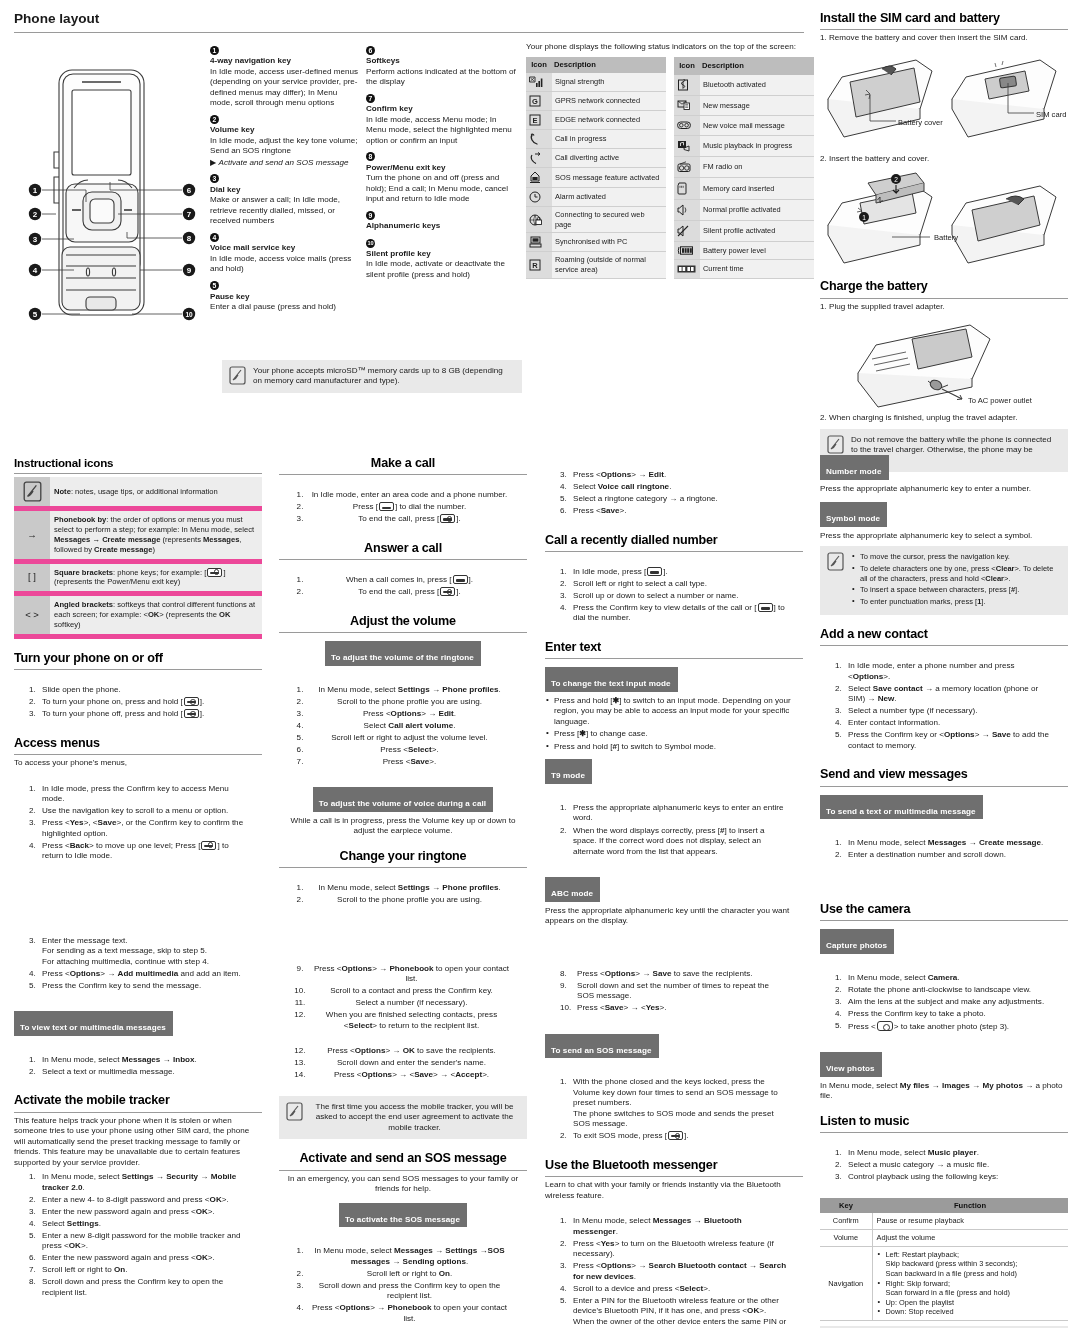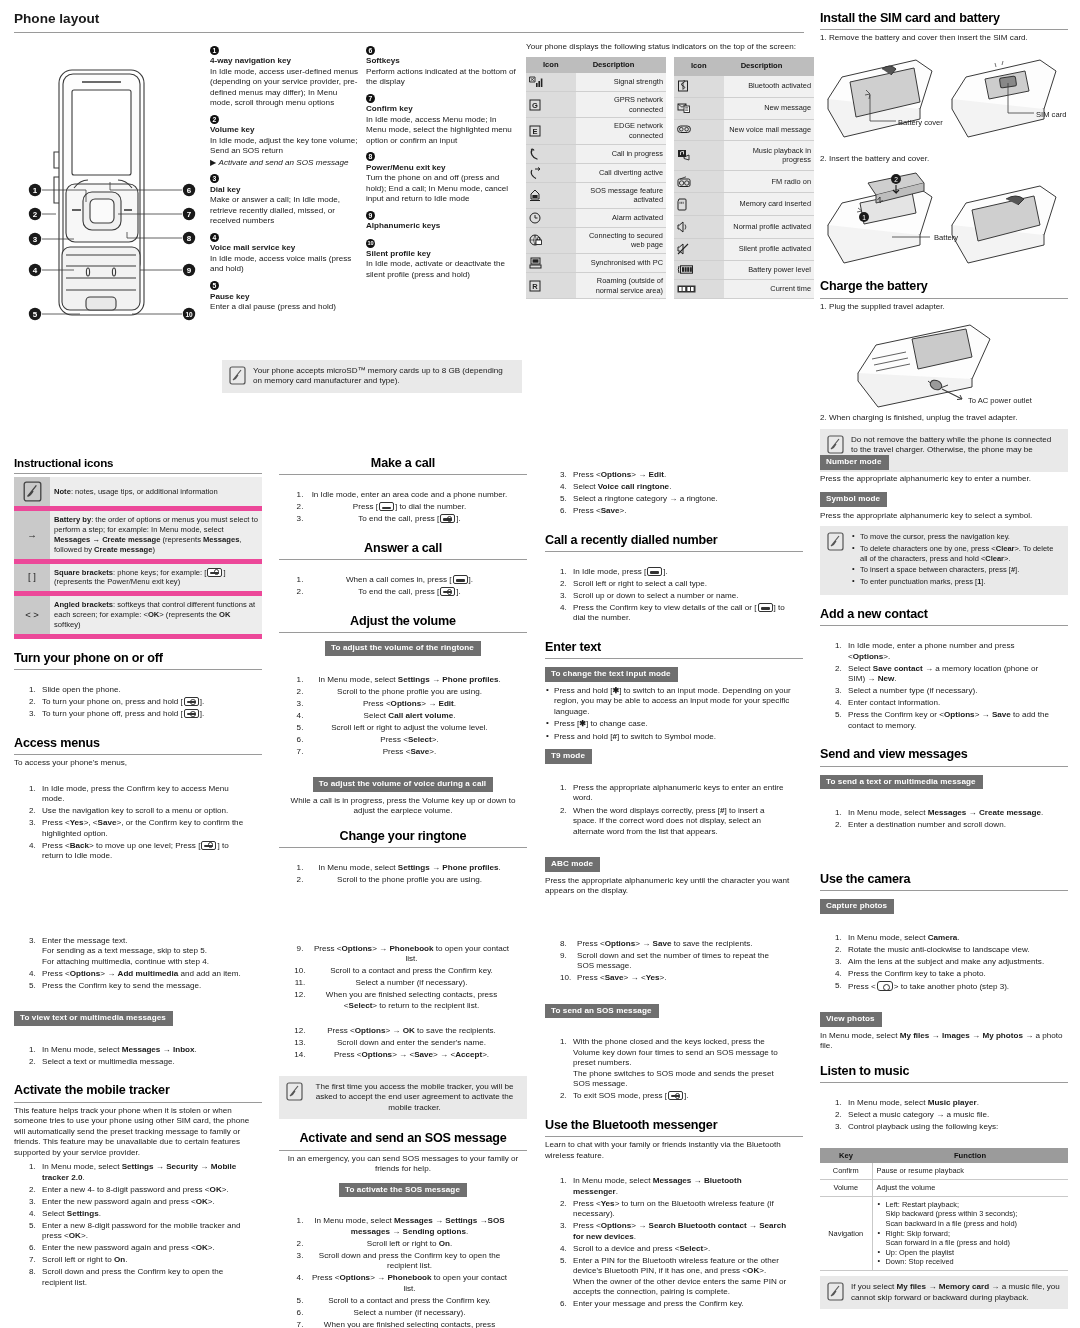--- a/index.html
+++ b/index.html
@@ -55,21 +55,21 @@
   ul.bul > li { position:relative; padding-left:9px; margin-bottom:2px; }
   ul.bul > li:before { content:"\2022"; position:absolute; left:1px; top:-1px; }
 
   
   .subbar {
     display:inline-block;
     background:#6f6f6f;
     color:#ffffff;
     font-weight:bold;
     font-size:8.1px;
-    padding:2px 7px 2px 6px;
+    padding:12px 7px 2px 6px;
     margin:5px 0 4px 0;
     letter-spacing:0.1px;
   }
 
   
   .note {
     background:#e9e9e9;
     display:flex;
     gap:7px;
     padding:6px 8px 6px 7px;
@@ -134,27 +134,27 @@
     margin-bottom:1px;
   }
   .keyitem .t { font-weight:bold; display:block; }
 
   
   .statuswrap { margin-left:10px; flex:1; }
   .ic-tables { display:flex; gap:8px; margin-top:5px; }
   table.ic { border-collapse:collapse; width:140px; font-size:7.4px; }
   table.ic th {
     background:#bdbdbd; color:#111; font-weight:bold;
-    padding:3px 17px; text-align:center; font-size:7.6px;
+    padding:3px 2px; text-align:center; font-size:7.6px;
     border:none;
   }
   table.ic th.d { text-align:left; }
   table.ic td { padding:3px 3px; vertical-align:middle; border-bottom:1px solid #cfcfcf; }
   table.ic td.ic-cell { background:#dcdcdc; width:26px; text-align:center; }
-  table.ic td.de { background:#f1f1f1;text-align:right; }
+  table.ic td.de { background:#f1f1f1; }
 
   
   table.keytab { border-collapse:collapse; width:100%; font-size:7.4px; margin-top:3px; }
   table.keytab th { background:#9b9b9b; color:#111; font-weight:bold; padding:3px; font-size:7.6px; }
   table.keytab td { padding:3px 4px; border-bottom:1px solid #c9c9c9; vertical-align:top; }
   table.keytab td.k { text-align:center; width:52px; border-right:1px solid #c9c9c9;}
   table.keytab td ul.bul > li { margin-bottom:0px; }
 
   
   table.instr { border-collapse:collapse; width:100%; font-size:7.6px; }
@@ -242,21 +242,21 @@
 
       <div class="keylist">
         <div class="keyitem">
           <span class="bignum">1</span>
           <span class="t">4-way navigation key</span>
           <span>In Idle mode, access user-defined menus (depending on your service provider, pre-defined menus may differ); In Menu mode, scroll through menu options</span>
         </div>
         <div class="keyitem">
           <span class="bignum">2</span>
           <span class="t">Volume key</span>
-          <span>In Idle mode, adjust the key tone volume; Send an SOS return</span>
+          <span>In Idle mode, adjust the key tone volume; Send an SOS ringtone</span>
           <div style="padding-left:9px;text-indent:-9px;margin-top:1px;">▶&nbsp;<i>Activate and send an SOS message</i></div>
         </div>
         <div class="keyitem">
           <span class="bignum">3</span>
           <span class="t">Dial key</span>
           <span>Make or answer a call; In Idle mode, retrieve recently dialled, missed, or received numbers</span>
         </div>
         <div class="keyitem">
           <span class="bignum">4</span>
           <span class="t">Voice mail service key</span>
@@ -630,21 +630,21 @@
           <td class="sym">
             <svg width="19" height="21" viewBox="0 0 17 19" style="margin:0 auto;">
               <rect x="1" y="1" width="15" height="17" rx="2" fill="none" stroke="#444" stroke-width="1.2"></rect>
               <path d="M4 14 L12 4 M4 14 Q7 13 9 9" fill="none" stroke="#444" stroke-width="1.2"></path>
             </svg>
           </td>
           <td class="dsc"><b>Note</b><span>: notes, usage tips, or additional information</span></td>
         </tr>
         <tr>
           <td class="sym">→</td>
-          <td class="dsc"><b>Battery by</b>: the order of options or menus you must select to perform a step; for example: In Menu mode, select <b>Messages</b> → <b>Create message</b> (represents <b>Messages</b>, followed by <b>Create message</b>)</td>
+          <td class="dsc"><b>Phonebook by</b>: the order of options or menus you must select to perform a step; for example: In Menu mode, select <b>Messages</b> → <b>Create message</b> (represents <b>Messages</b>, followed by <b>Create message</b>)</td>
         </tr>
         <tr>
           <td class="sym">[  ]</td>
           <td class="dsc"><b>Square brackets</b>: phone keys; for example: [<span class="kglyph pwr"></span>] (represents the Power/Menu exit key)</td>
         </tr>
         <tr>
           <td class="sym">&lt;  &gt;</td>
           <td class="dsc"><b>Angled brackets</b>: softkeys that control different functions at each screen; for example: &lt;<b>OK</b>&gt; (represents the <b>OK</b> softkey)</td>
         </tr>
       </tbody>
@@ -887,21 +887,21 @@
         <li>In Menu mode, select <b>Messages</b> → <b>Create message</b>.</li>
         <li>Enter a destination number and scroll down.</li>
       </ol>
     </div>
 
     <div class="blk" style="margin-top:40px;">
       <h2 class="sec">Use the camera</h2>
       <div class="subbar">Capture photos</div>
       <ol class="steps">
         <li>In Menu mode, select <b>Camera</b>.</li>
-        <li>Rotate the music anti-clockwise to landscape view.</li>
+        <li>Rotate the phone anti-clockwise to landscape view.</li>
         <li>Aim the lens at the subject and make any adjustments.</li>
         <li>Press the Confirm key to take a photo.</li>
         <li>Press &lt;<span class="kglyph cam"></span>&gt; to take another photo (step 3).</li>
       </ol>
       <div class="subbar">View photos</div>
       <p>In Menu mode, select <b>My files</b> → <b>Images</b> → <b>My photos</b> → a photo file.</p>
     </div>
 
     <div class="blk">
       <h2 class="sec">Listen to music</h2>

